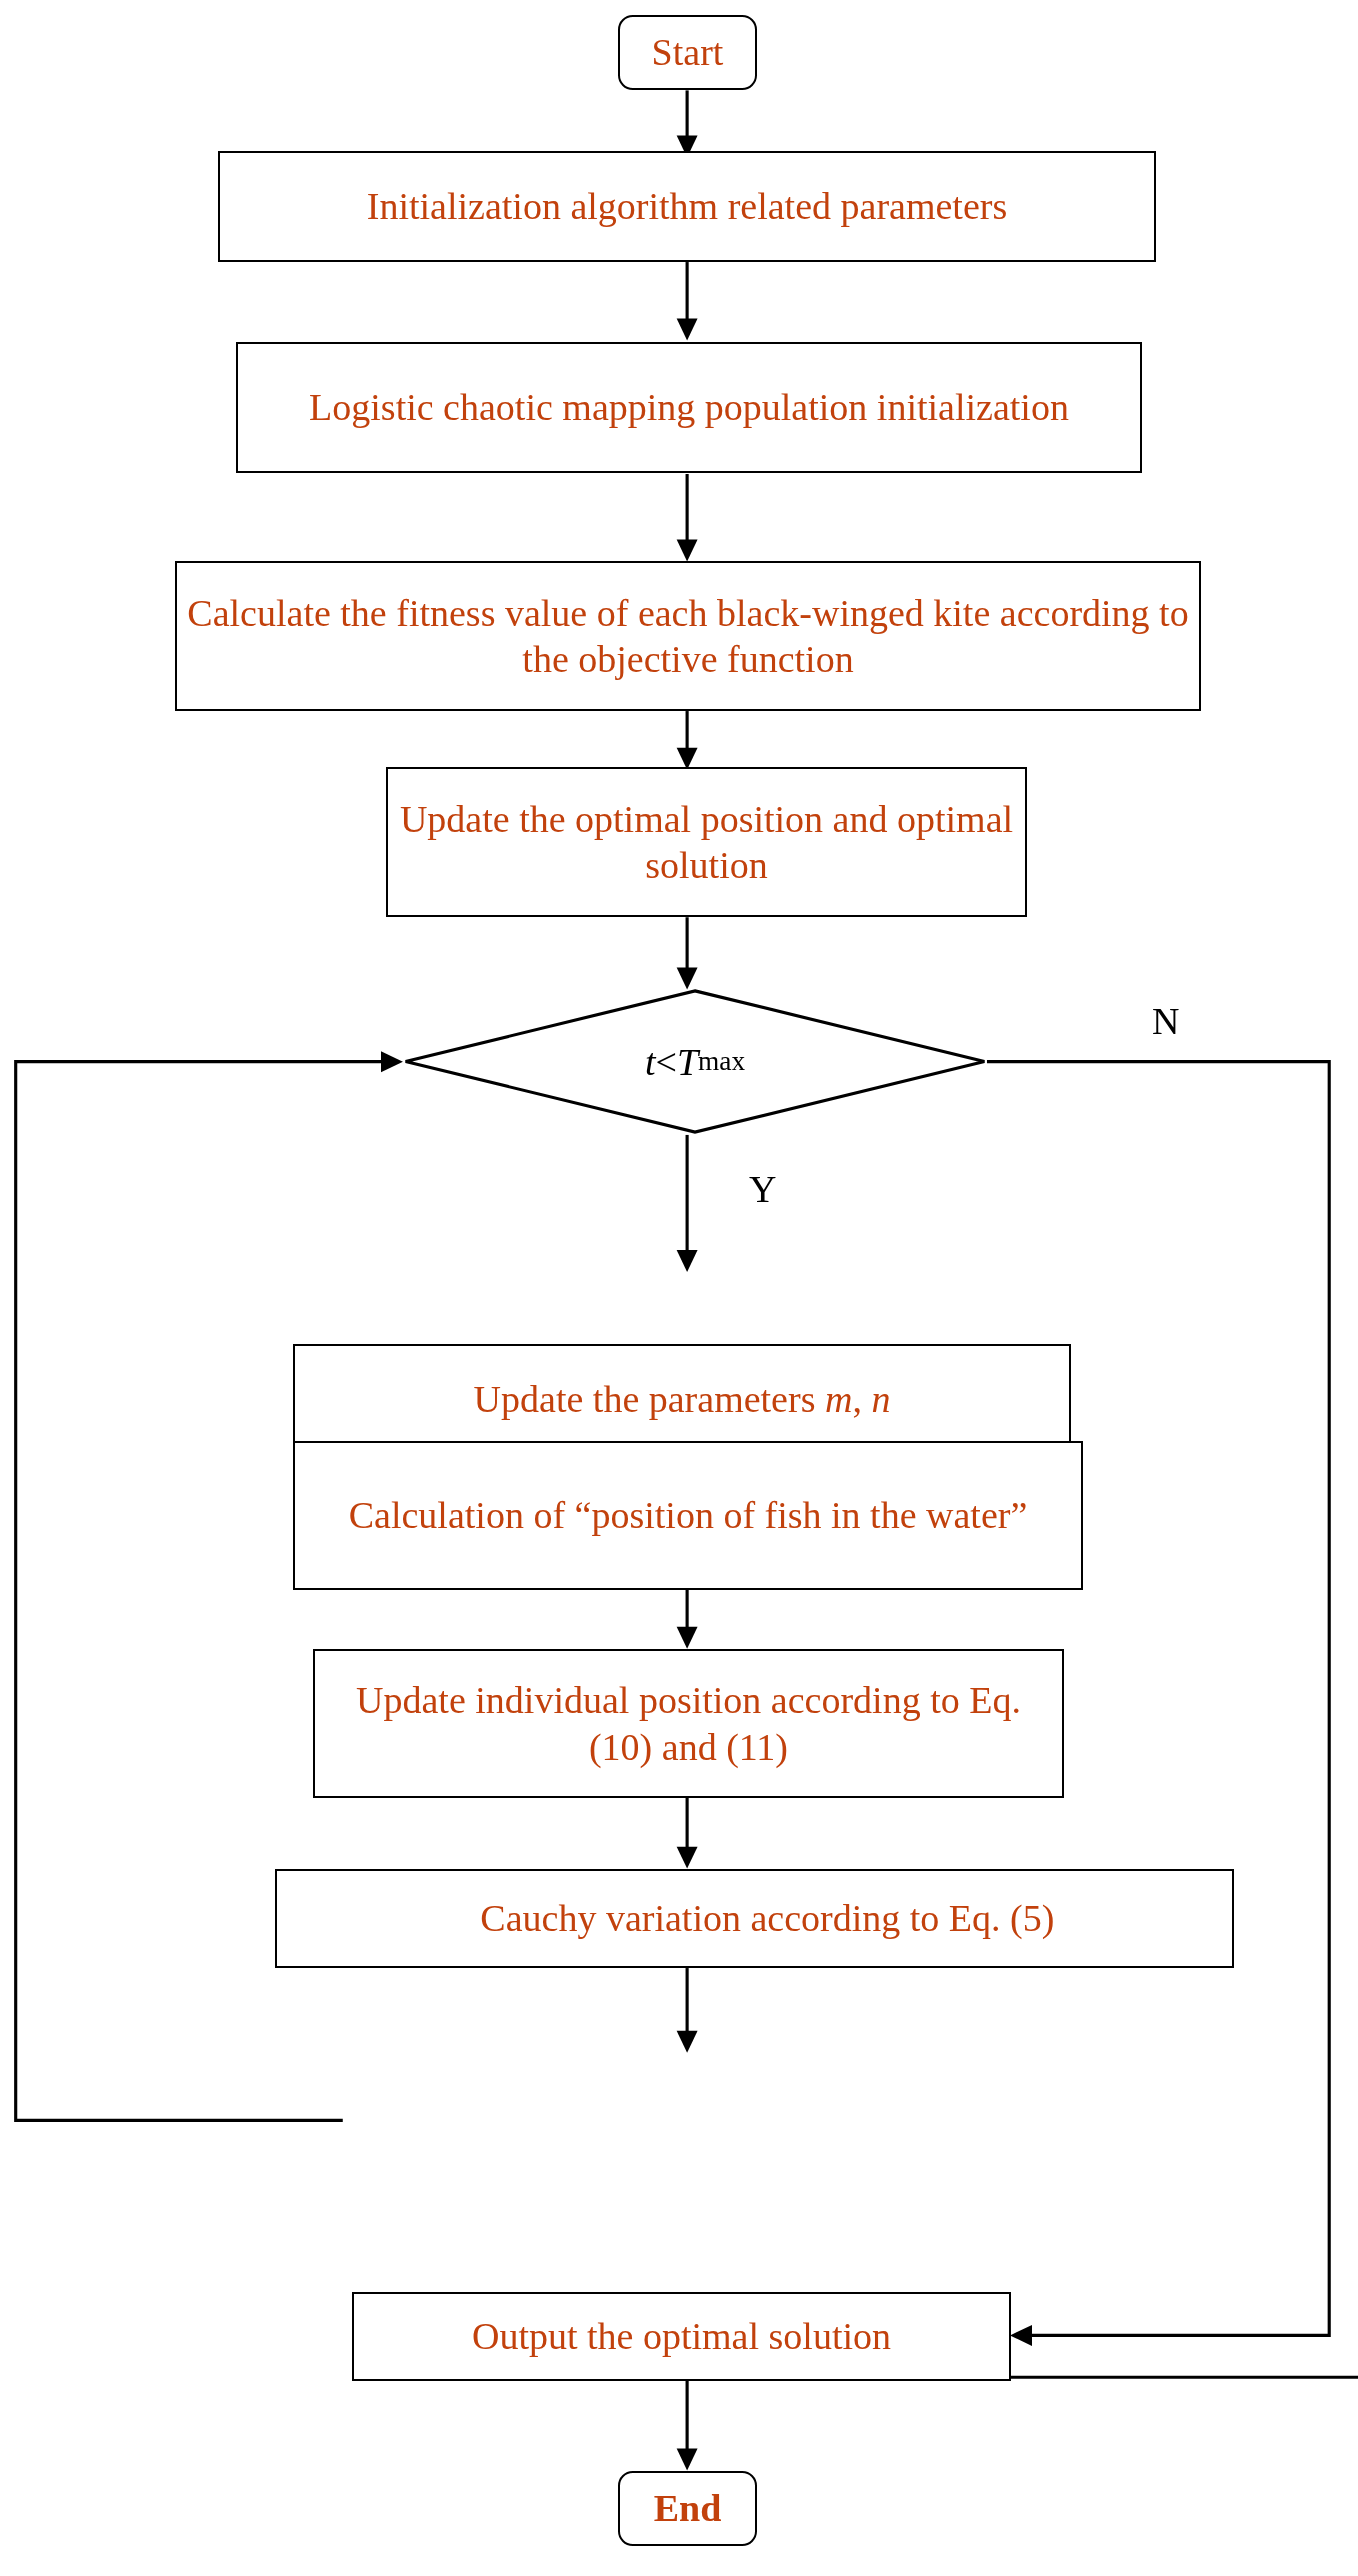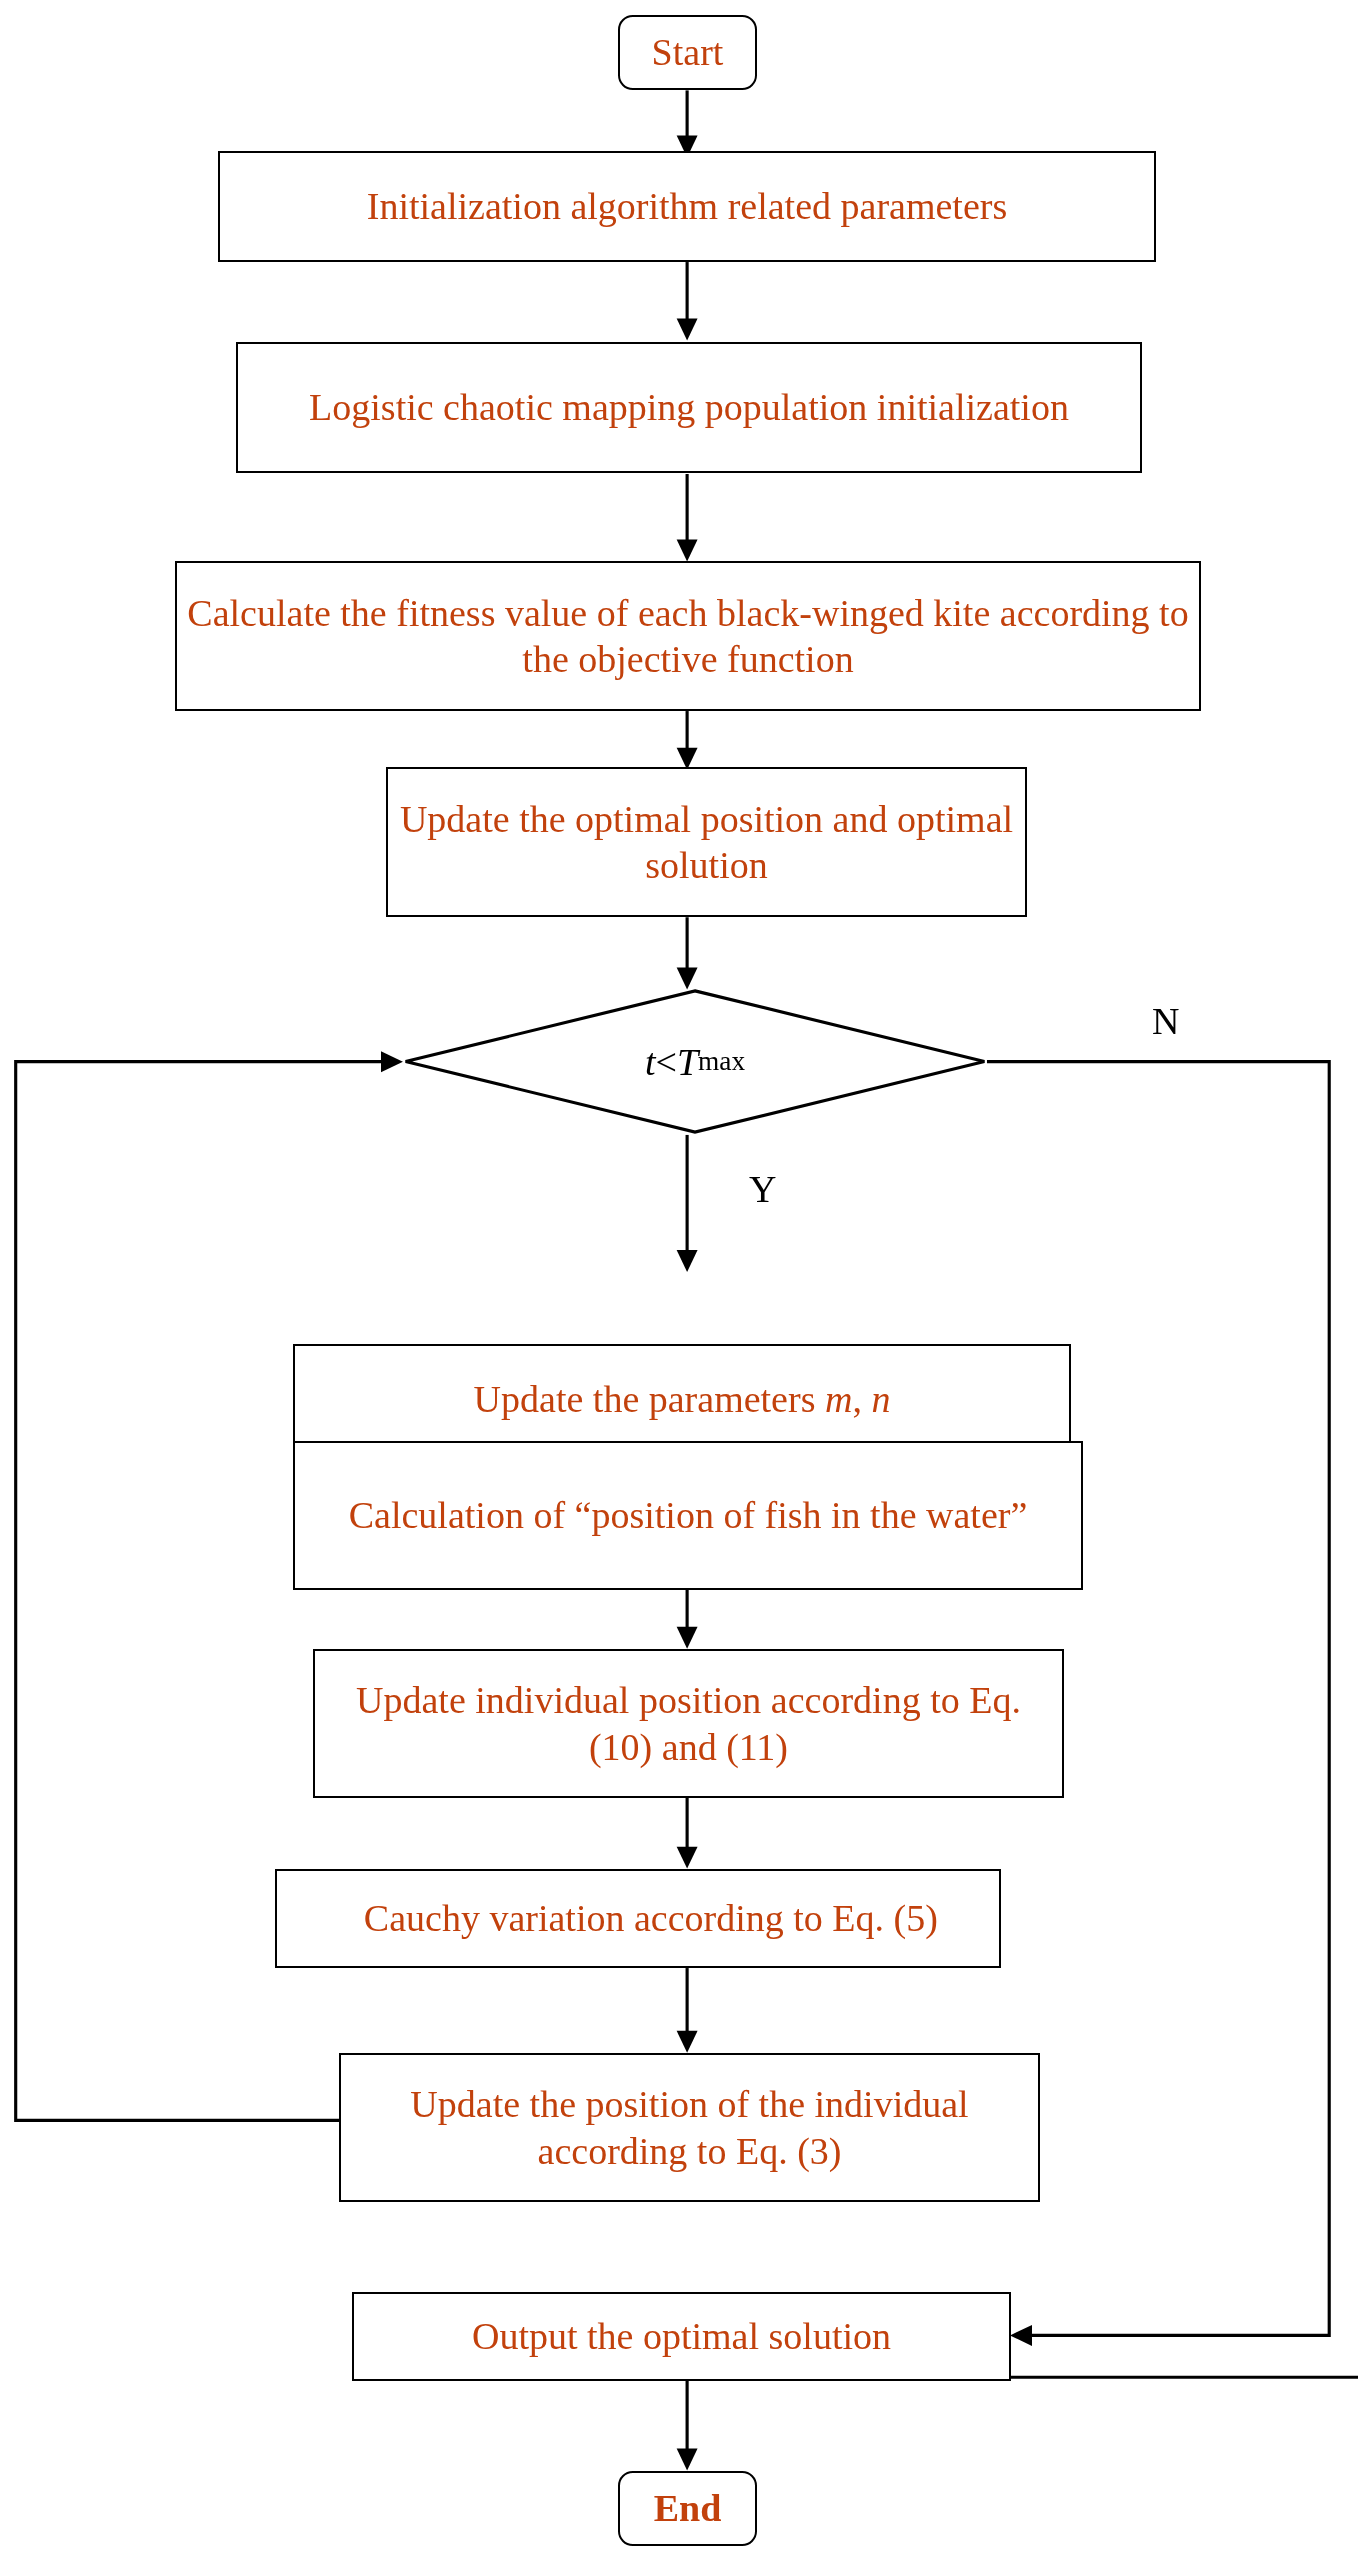--- a/index.html
+++ b/index.html
@@ -176,27 +176,24 @@
   </div>
 
   <div class="node" style="left:293px; top:1441px; width:790px; height:149px;">
     <span>Calculation of “position of fish in the water”</span>
   </div>
 
   <div class="node" style="left:313px; top:1649px; width:751px; height:149px;">
     <span>Update individual position according to Eq. (10) and (11)</span>
   </div>
 
-  <div class="node" style="left:275px; top:1869px; width:726px; height:99px;padding-left:33px;">
+  <div class="node" style="left:275px; top:1869px; width:959px; height:99px;padding-left:33px;">
     <span>Cauchy variation according to Eq. (5)</span>
   </div>
 
-  <div class="node" style="left:339px; top:2053px; width:701px; height:149px;">
-    <span>Update the position of the individual according to Eq. (3)</span>
-  </div>
 
   <div class="node" style="left:352px; top:2292px; width:659px; height:89px;">
     <span>Output the optimal solution</span>
   </div>
 
   <div class="node rounded" style="left:618px; top:2471px; width:139px; height:75px;font-weight:bold;">
     <span>End</span>
   </div>
 
 </div>

